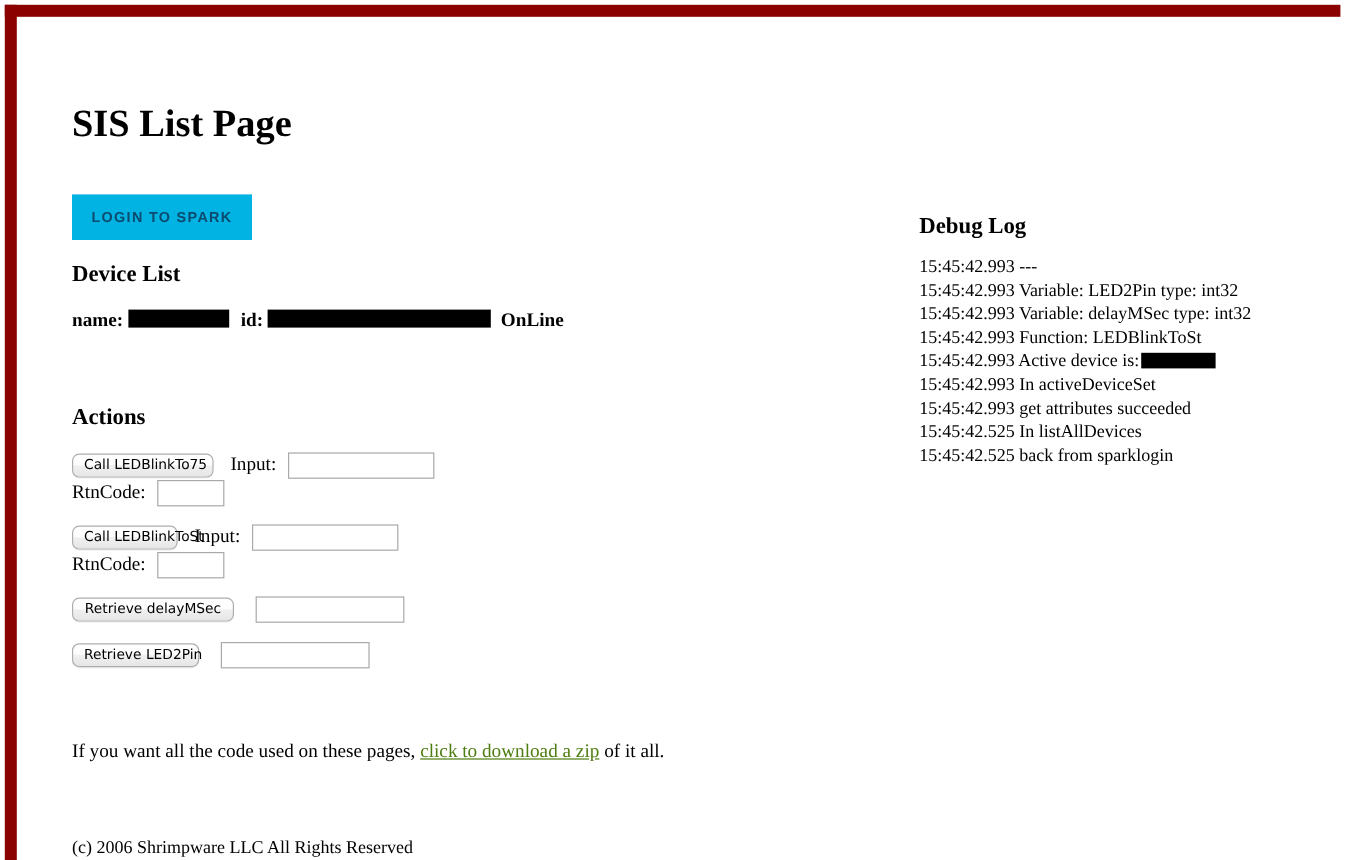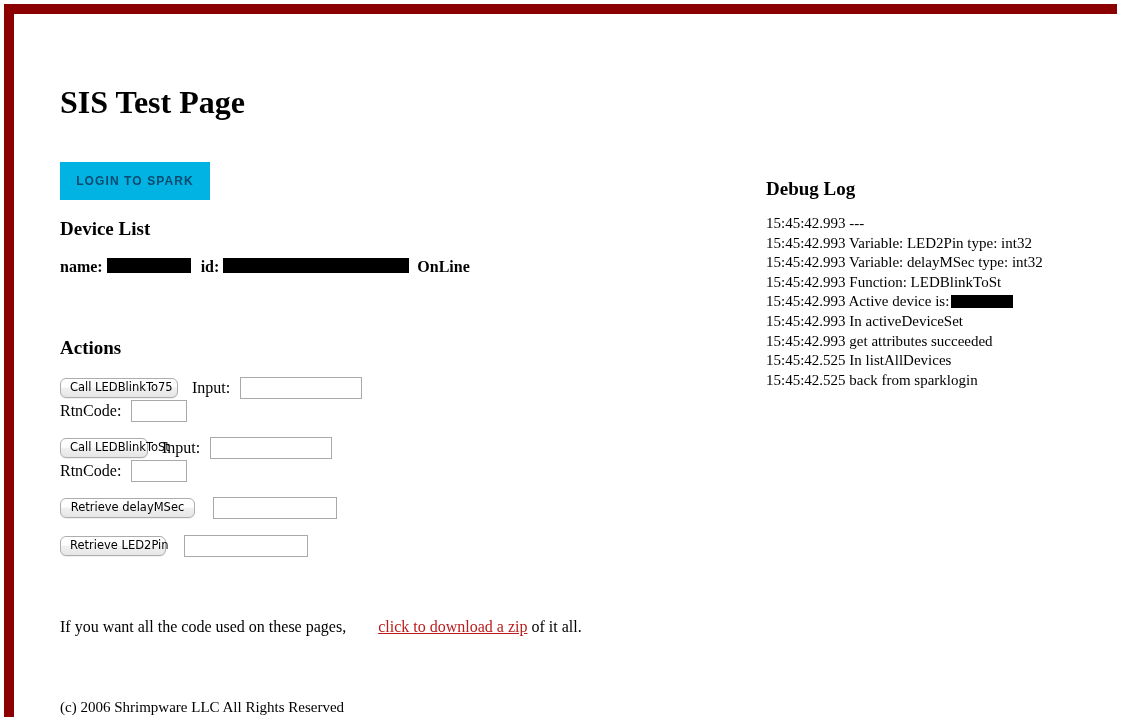--- a/index.html
+++ b/index.html
@@ -235,21 +235,21 @@
 </head>
 <body>
 
 <div id="page-border-top" style="background: rgb(139, 0, 0);"></div>
 <div id="page-border-left" style="background: rgb(139, 0, 0);"></div>
 
 <div id="content">
 
   <div id="main-column">
 
-    <h1 id="page-title">SIS Test Page</h1>
+    <h1 id="page-title">SIS List Page</h1>
 
     <button id="login-button" style="background: rgb(0, 179, 227);">LOGIN TO SPARK</button>
 
     <h3 id="device-list-heading" class="section-heading">Device List</h3>
 
     <div id="device-row">
       <span class="lbl">name:</span>
       <span id="device-name-redaction" class="redaction"></span>
       <span class="lbl">id:</span>
       <span id="device-id-redaction" class="redaction"></span>
@@ -282,21 +282,21 @@
       <button class="ui-button" style="width:135px;">Retrieve delayMSec</button>
       <input class="text-input" style="width: 116px; margin-left: 14px;" type="text" value="">
     </div>
 
     <div id="action-row-4" class="action-row">
       <button class="ui-button" style="width:106px;">Retrieve LED2Pin</button>
       <input class="text-input" style="width: 116px; margin-left: 14px;" type="text" value="">
     </div>
 
     <div id="footer-note">
-      <span>If you want all the code used on these pages, </span><a id="download-zip-link" href="#" style="color: #b91c1c; margin-left: 28px;">click to download a zip</a><span> of it all.</span>
+      <span>If you want all the code used on these pages, </span><a id="download-zip-link" href="#" style="color: #4d7c0f;">click to download a zip</a><span> of it all.</span>
     </div>
 
     <div id="copyright">(c) 2006 Shrimpware LLC All Rights Reserved</div>
 
   </div>
 
   <div id="debug-column">
     <h3 id="debug-log-heading" class="section-heading">Debug Log</h3>
     <div id="debug-log-lines">
         <span class="debug-line">15:45:42.993 ---</span>

